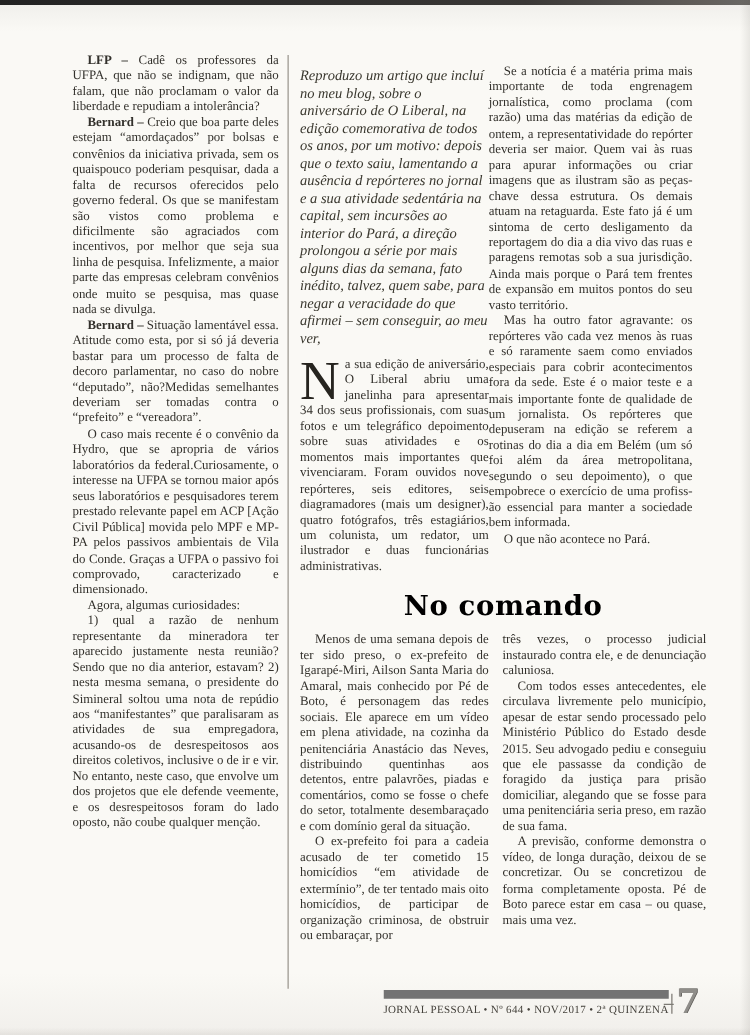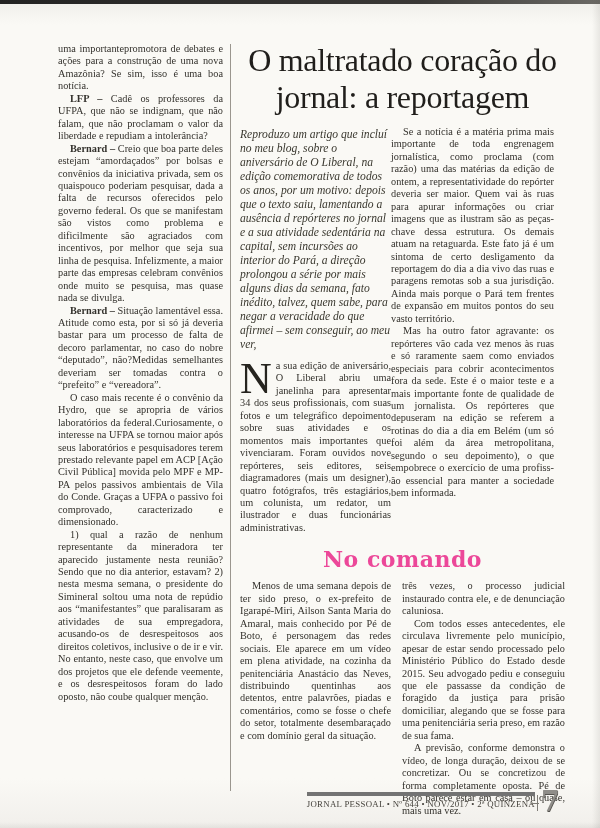--- a/index.html
+++ b/index.html
@@ -43,79 +43,80 @@
   .body-text{font-size:10.3px;line-height:12.45px;text-align:justify;hyphens:auto;-webkit-hyphens:auto;}
   .body-text p{margin:0;text-indent:12px;}
   .body-text p.noindent{text-indent:0;}
   .dropcap{
     float:left;font-size:44px;line-height:34px;padding:2px 4px 0 0;
     color:#26241f;font-family:"Liberation Serif",serif;
   }
   .section-heading{
     margin:12px 0 8px 0;text-align:center;
     font-family:"DejaVu Serif",serif;font-weight:bold;
-    font-size:22px;letter-spacing:0.5px;color:#ec4899;
+    font-size:22px;letter-spacing:0.5px;color:#000000;
   }
   .section-columns{display:flex;gap:11px;justify-content:flex-end;}
 
   
   .footer{position:absolute;left:240px;top:792px;width:325px;display:flex;justify-content:flex-end;align-items:flex-start;}
   .footer-text{
-    border-top:4px solid #737373;padding-top:3px;
+    border-top:7px solid #737373;padding-top:3px;
     font-size:8.8px;letter-spacing:0.3px;color:#45423c;
     white-space:nowrap;
   }
   .pagenum-wrap{position:relative;margin-left:2px;width:28px;height:30px;}
   .crop-mark-v{position:absolute;left:0;top:3px;width:0;height:16px;border-left:1px solid #7e7b75;}
   .crop-mark-h{position:absolute;left:-6px;top:11px;width:8px;height:0;border-top:1px solid #7e7b75;}
   .page-number{
     position:absolute;left:4px;top:-6px;
     font-family:"DejaVu Serif",serif;font-weight:bold;
     font-size:27px;color:#8f8d89;text-shadow:0.5px 0.5px 0 #55534f;
   }
 </style>
 </head>
 <body>
 
 <div class="scan-edge-top"></div>
 <div class="scan-edge-right"></div>
 <div class="scan-edge-bottom"></div>
 
 <div class="left-col">
-  <p class="noindent"><span>uma importantepromotora de debates e ações para a construção de uma nova Amazônia? Se sim, isso é uma boa notícia.</span></p>
   <p><span class="lead">LFP – </span><span>Cadê os professores da UFPA, que não se indignam, que não falam, que não proclamam o valor da liberdade e repudiam a intolerância?</span></p>
   <p><span class="lead">Bernard – </span><span>Creio que boa parte deles estejam “amordaçados” por bolsas e convênios da iniciativa privada, sem os quaispouco poderiam pesquisar, dada a falta de recursos oferecidos pelo governo federal. Os que se manifestam são vistos como problema e dificilmente são agraciados com incentivos, por melhor que seja sua linha de pesquisa. Infelizmente, a maior parte das empresas celebram convênios onde muito se pesquisa, mas quase nada se divulga.</span></p>
   <p><span class="lead">Bernard – </span><span>Situação lamentável essa. Atitude como esta, por si só já deveria bastar para um processo de falta de decoro parlamentar, no caso do nobre “deputado”, não?Medidas semelhantes deveriam ser tomadas contra o “prefeito” e “vereadora”.</span></p>
   <p><span>O caso mais recente é o convênio da Hydro, que se apropria de vários laboratórios da federal.Curiosamente, o interesse na UFPA se tornou maior após seus laboratórios e pesquisadores terem prestado relevante papel em ACP [Ação Civil Pública] movida pelo MPF e MP-PA pelos passivos ambientais de Vila do Conde. Graças a UFPA o passivo foi comprovado, caracterizado e dimensionado.</span></p>
+  <p><span>Agora, algumas curiosidades:</span></p>
   <p><span>1) qual a razão de nenhum representante da mineradora ter aparecido justamente nesta reunião? Sendo que no dia anterior, estavam? 2) nesta mesma semana, o presidente do Simineral soltou uma nota de repúdio aos “manifestantes” que paralisaram as atividades de sua empregadora, acusando-os de desrespeitosos aos direitos coletivos, inclusive o de ir e vir. No entanto, neste caso, que envolve um dos projetos que ele defende veemente, e os desrespeitosos foram do lado oposto, não coube qualquer menção.</span></p>
 </div>
 
 <div class="col-divider"></div>
 
 <div class="main">
-  <h1 class="article-title">O maltratado coração do jornal: a reportagem</h1>
 
   <div class="top-columns">
     <div class="col-a">
       <p class="intro">Reproduzo um artigo que incluí no meu blog, sobre o aniversário de O Liberal, na edição comemorativa de todos os anos, por um motivo: depois que o texto saiu, lamentando a ausência d repórteres no jornal e a sua atividade sedentária na capital, sem incursões ao interior do Pará, a direção prolongou a série por mais alguns dias da semana, fato inédito, talvez, quem sabe, para negar a veracidade do que afirmei – sem conseguir, ao meu ver,</p>
       <div class="body-text">
         <p class="noindent"><span class="dropcap">N</span><span>a sua edição de aniversário, O Liberal abriu uma janelinha para apresentar 34 dos seus profissionais, com suas fotos e um telegráfico depoimento sobre suas atividades e os momentos mais importantes que vivenciaram. Foram ouvidos nove repórteres, seis editores, seis diagramadores (mais um designer), quatro fotógrafos, três estagiários, um colunista, um redator, um ilustrador e duas funcionárias administrativas.</span></p>
       </div>
     </div>
     <div class="col-b body-text">
       <p>Se a notícia é a matéria prima mais importante de toda engrenagem jornalística, como proclama (com razão) uma das matérias da edição de ontem, a representatividade do repórter deveria ser maior. Quem vai às ruas para apurar informações ou criar imagens que as ilustram são as peças-chave dessa estrutura. Os demais atuam na retaguarda. Este fato já é um sintoma de certo desligamento da reportagem do dia a dia vivo das ruas e paragens remotas sob a sua jurisdição. Ainda mais porque o Pará tem frentes de expansão em muitos pontos do seu vasto território.</p>
       <p>Mas ha outro fator agravante: os repórteres vão cada vez menos às ruas e só raramente saem como enviados especiais para cobrir acontecimentos fora da sede. Este é o maior teste e a mais importante fonte de qualidade de um jornalista. Os repórteres que depuseram na edição se referem a rotinas do dia a dia em Belém (um só foi além da área metropolitana, segundo o seu depoimento), o que empobrece o exercício de uma profiss-ão essencial para manter a sociedade bem informada.</p>
+      <p>O que não acontece no Pará.</p>
     </div>
   </div>
 
   <h2 class="section-heading">No comando</h2>
 
   <div class="section-columns">
     <div class="col-a body-text">
       <p>Menos de uma semana depois de ter sido preso, o ex-prefeito de Igarapé-Miri, Ailson Santa Maria do Amaral, mais conhecido por Pé de Boto, é personagem das redes sociais. Ele aparece em um vídeo em plena atividade, na cozinha da penitenciária Anastácio das Neves, distribuindo quentinhas aos detentos, entre palavrões, piadas e comentários, como se fosse o chefe do setor, totalmente desembaraçado e com domínio geral da situação.</p>
+      <p>O ex-prefeito foi para a cadeia acusado de ter cometido 15 homicídios “em atividade de extermínio”, de ter tentado mais oito homicídios, de participar de organização criminosa, de obstruir ou embaraçar, por</p>
     </div>
     <div class="col-b body-text">
       <p class="noindent">três vezes, o processo judicial instaurado contra ele, e de denunciação caluniosa.</p>
       <p>Com todos esses antecedentes, ele circulava livremente pelo município, apesar de estar sendo processado pelo Ministério Público do Estado desde 2015. Seu advogado pediu e conseguiu que ele passasse da condição de foragido da justiça para prisão domiciliar, alegando que se fosse para uma penitenciária seria preso, em razão de sua fama.</p>
       <p>A previsão, conforme demonstra o vídeo, de longa duração, deixou de se concretizar. Ou se concretizou de forma completamente oposta. Pé de Boto parece estar em casa – ou quase, mais uma vez.</p>
     </div>
   </div>
 </div>
 
 <div class="footer">

